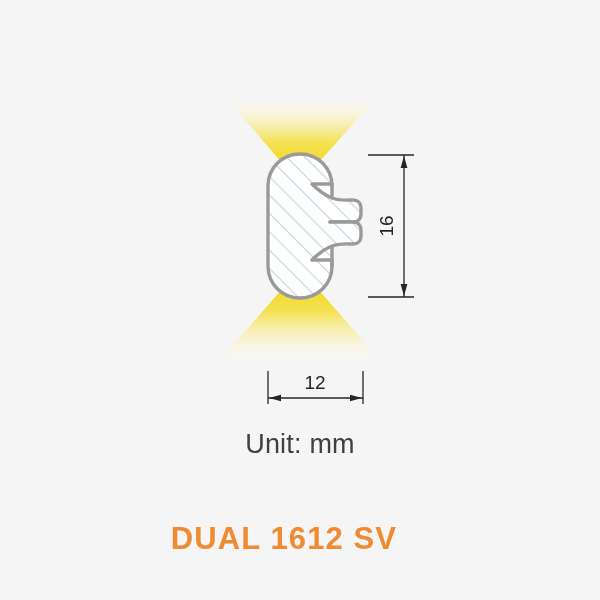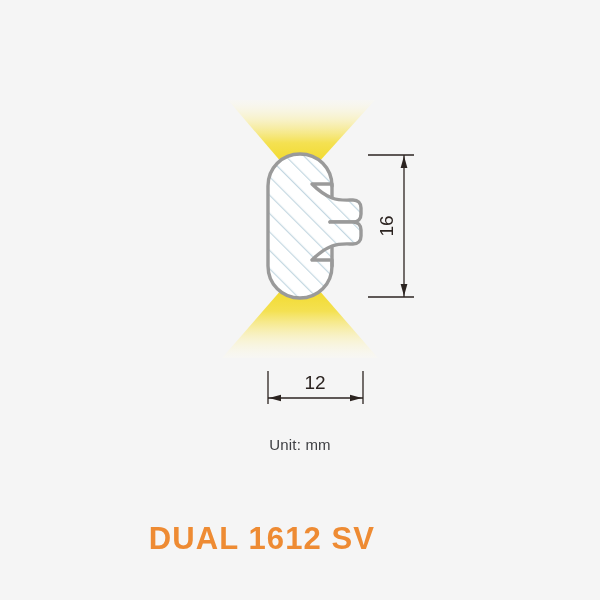--- a/index.html
+++ b/index.html
@@ -29,33 +29,34 @@
   }
   .caption-block {
     position: absolute;
     left: 0;
     top: 428px;
     width: 600px;
     text-align: center;
   }
   .caption-line {
     font-family: "Liberation Sans", sans-serif;
-    font-size: 15px;
+    font-size: 27px;
     font-weight: 400;
     color: #3f4044;
     letter-spacing: 0.2px;
     line-height: 33px;
     white-space: nowrap;
   }
   .title-block {
     position: absolute;
     left: 0;
     top: 521px;
     width: 524px;
     text-align: center;
+    padding-left: 22px;
   }
   .product-title {
     font-family: "Liberation Sans", sans-serif;
     font-size: 31px;
     font-weight: 700;
     color: #ee8b33;
     letter-spacing: 1.1px;
     white-space: nowrap;
   }
   .dim-text {

